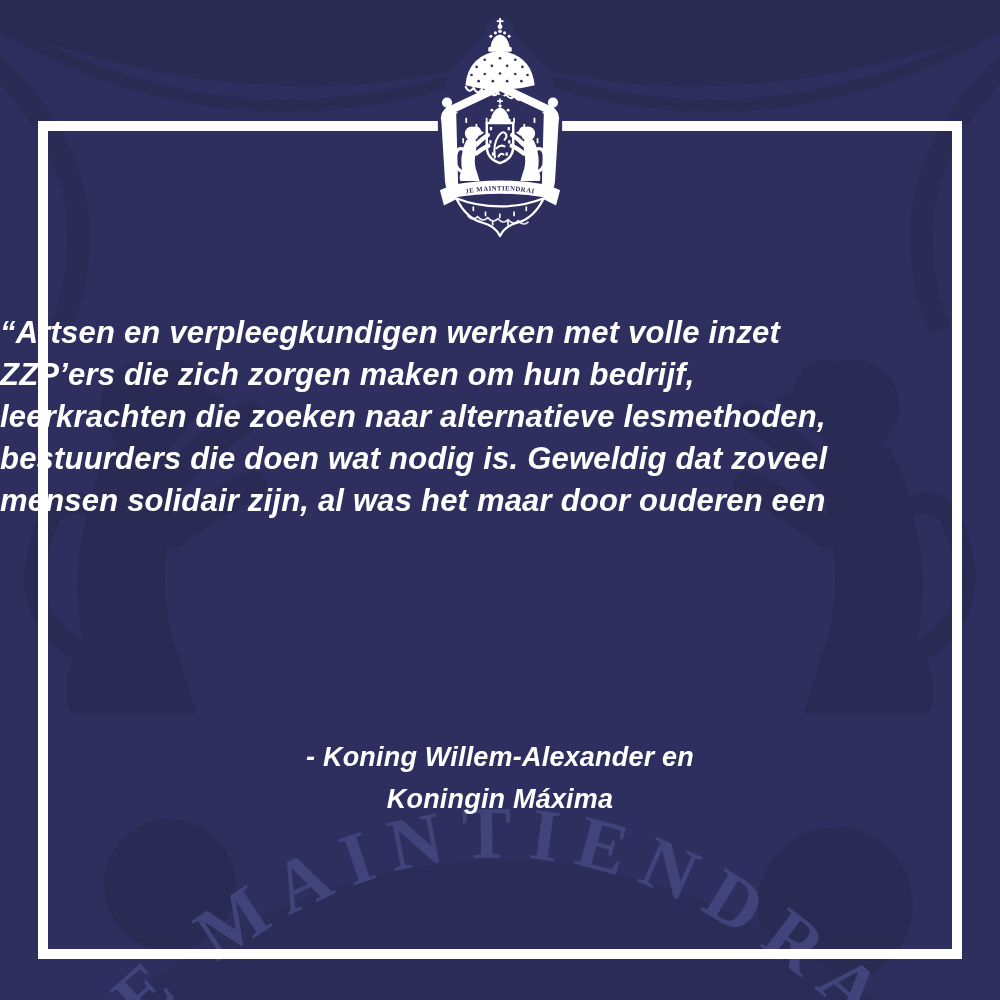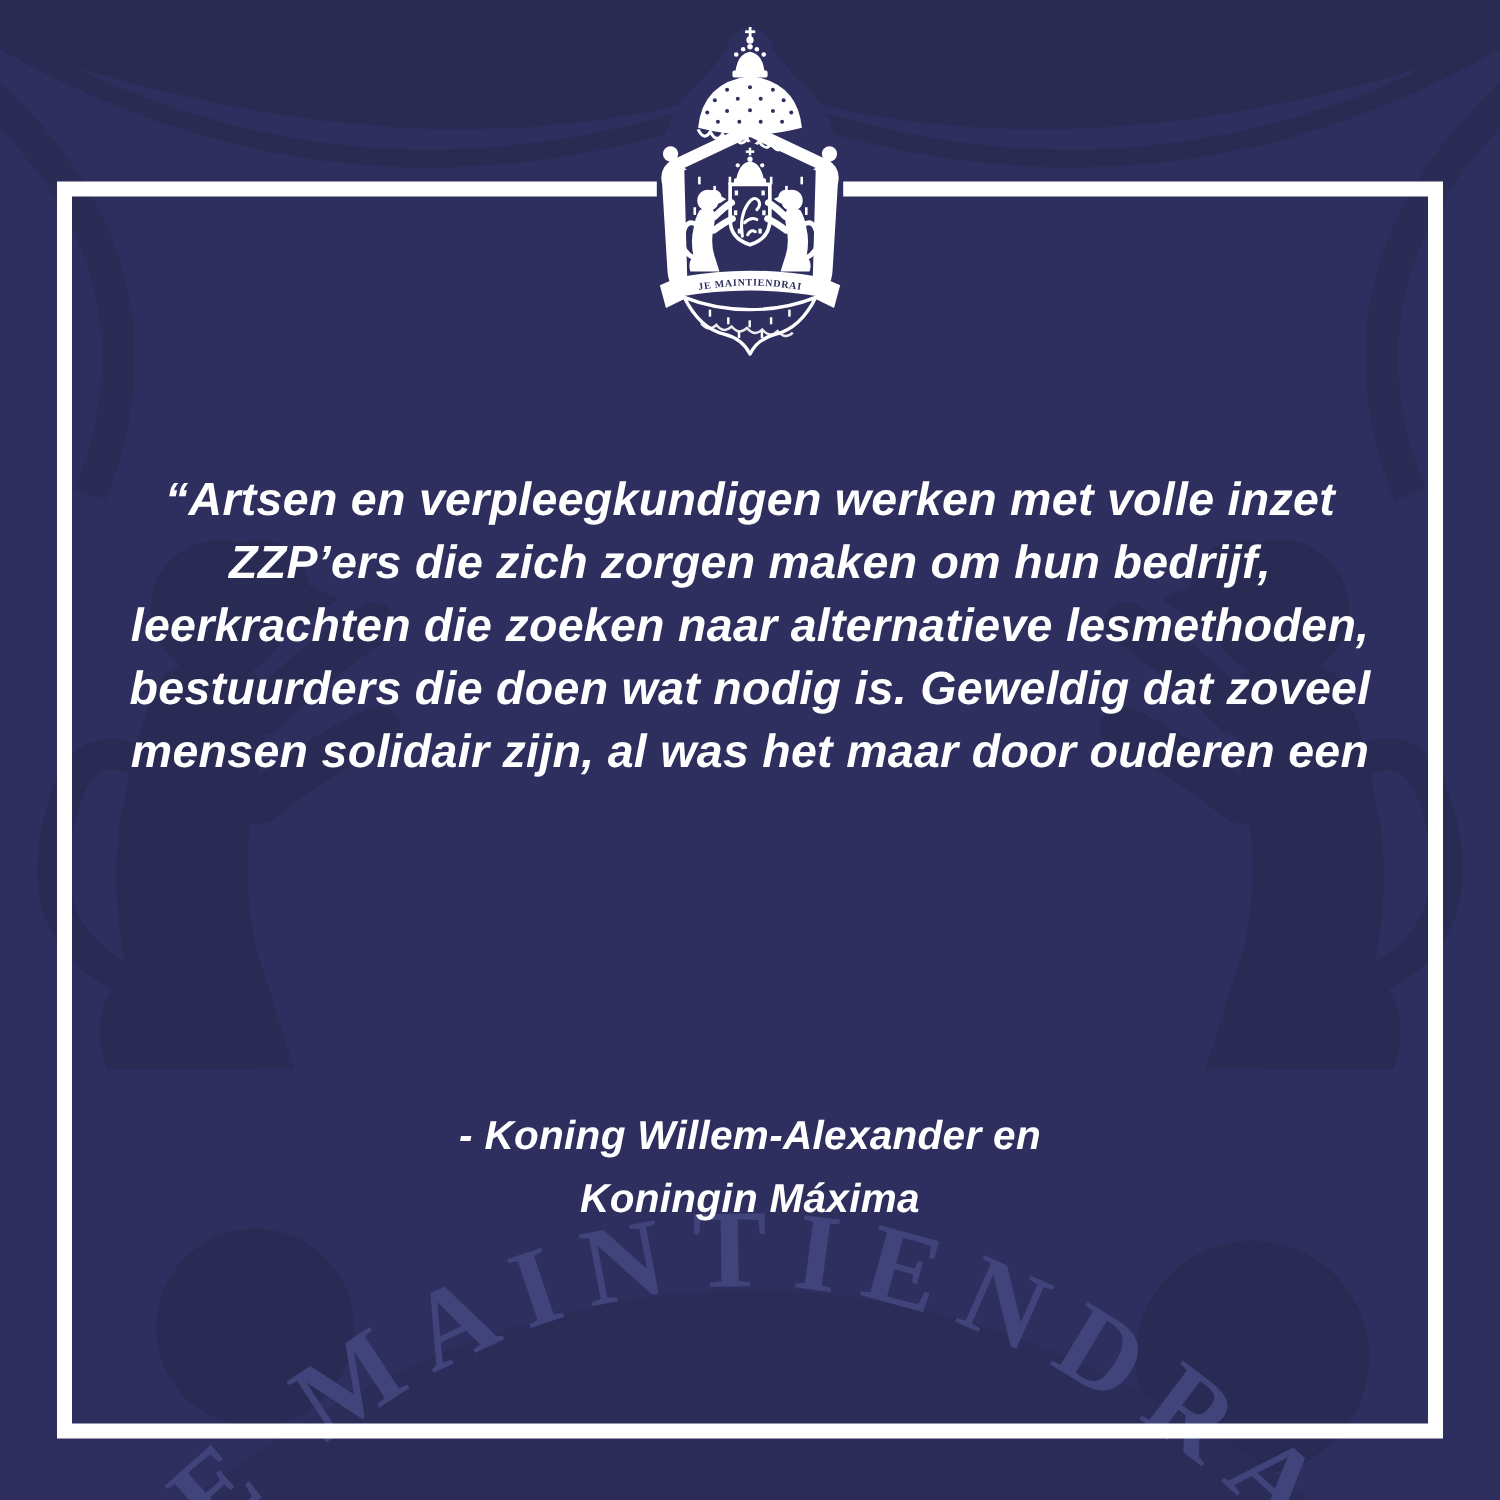--- a/index.html
+++ b/index.html
@@ -16,21 +16,21 @@
     font-family:"Liberation Sans",sans-serif;
   }
   .watermark{position:absolute;left:0;top:0;z-index:1;pointer-events:none;}
   .frame{
     position:absolute;left:38px;top:121px;width:924px;height:838px;
     border:10px solid var(--white);box-sizing:border-box;z-index:3;
   }
   .crest{position:absolute;left:412px;top:18px;z-index:4;}
   .quote{
     position:absolute;left:0;right:0;top:312px;z-index:5;
-    text-align:center;color:var(--white);
+    text-align:left;color:var(--white);
     font-style:italic;font-weight:700;font-size:31px;line-height:42px;
     letter-spacing:0.2px;white-space:nowrap;
   }
   .attribution{
     position:absolute;left:0;right:0;top:736px;z-index:5;
     text-align:center;color:var(--white);
     font-style:italic;font-weight:700;font-size:27px;line-height:42px;
     letter-spacing:0.2px;white-space:nowrap;
   }
   .wm-motto{

